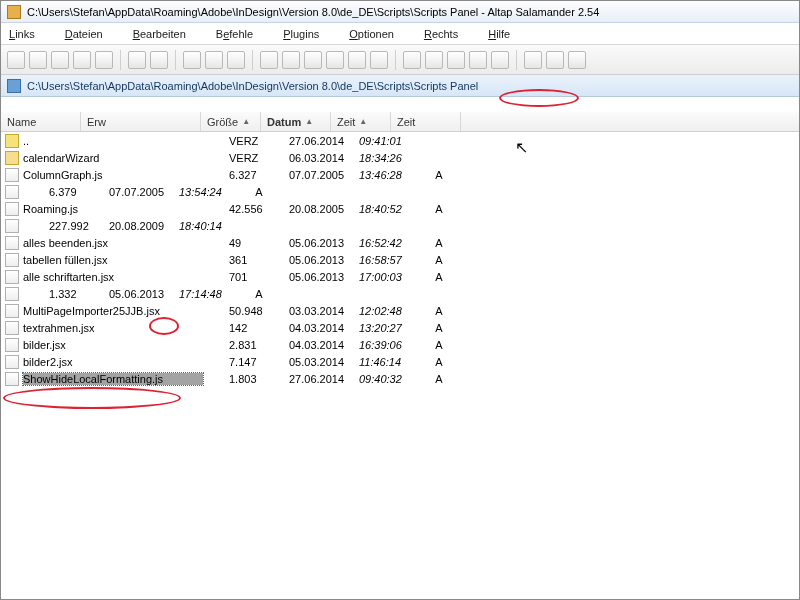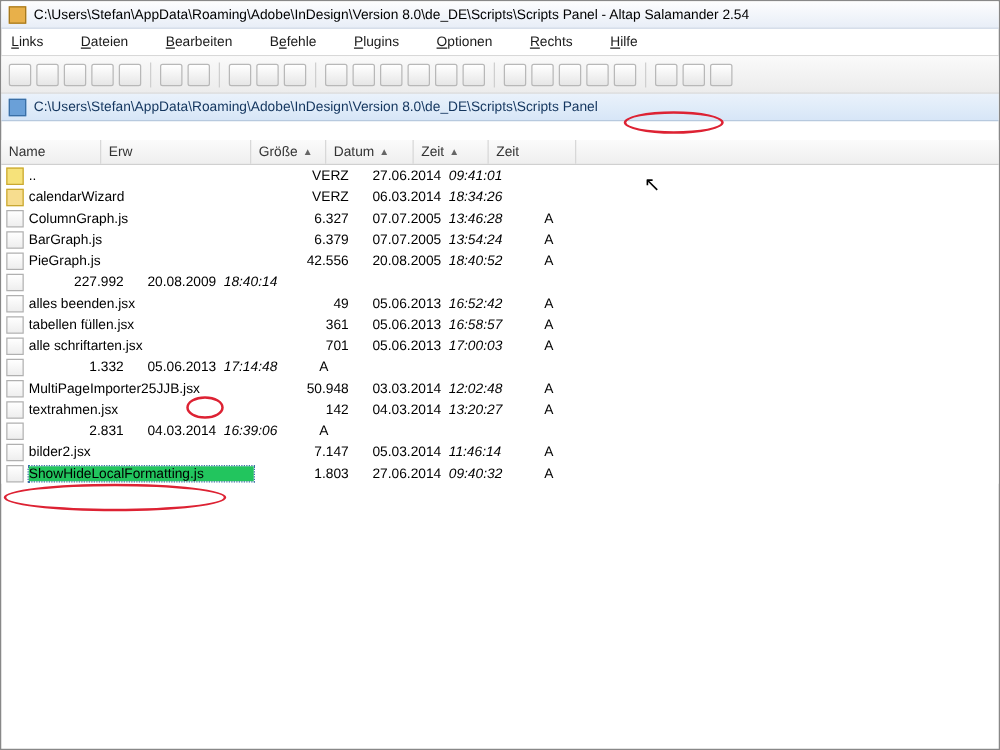--- a/index.html
+++ b/index.html
@@ -13,37 +13,37 @@
 .tbtn { width: 18px; height: 18px; background: linear-gradient(#fff,#e6e6e6); border: 1px solid #b8b8b8; border-radius: 2px; display: inline-block; }
 .tsep { width: 1px; height: 20px; background: #cfcfcf; margin: 0 3px; }
 .pathbar { height: 22px; background: linear-gradient(#eaf2fb,#d7e6f7); border-bottom: 1px solid #b7c9de; display: flex; align-items: center; padding: 0 6px; position: relative; }
 .pathbar .dicon { width: 14px; height: 14px; background: #6aa0d8; border: 1px solid #3a6fa6; margin-right: 6px; }
 .pathbar .ptext { color: #13355e; }
 .headers { height: 20px; display: flex; border-bottom: 1px solid #d0d0d0; background: linear-gradient(#fbfbfb,#efefef); margin-top: 15px; }
 .hcell { border-right: 1px solid #d8d8d8; padding: 3px 6px; color: #333; display: flex; align-items: center; gap: 4px; }
 .hcell.name { width: 80px; }
 .hcell.erw { width: 120px; text-align: center; }
 .hcell.size { width: 60px; text-align: right; justify-content: flex-start; }
-.hcell.date { width: 70px; }
+.hcell.date { width: 70px; font-weight: bold; }
 .hcell.time { width: 60px; }
 .hcell.attr { width: 70px; }
 .sortarr { font-size: 8px; color: #666; }
 .rows { background: #fff; }
 .row { height: 17px; display: flex; align-items: center; padding-left: 4px; }
 .row .ficon { width: 14px; height: 14px; margin-right: 4px; background: #fff; border: 1px solid #b0b0b0; display: inline-block; }
 .row .ficon.up { background: #f6e27a; border-color: #c9a832; }
 .row .ficon.fld { background: #f7dd8f; border-color: #c9a832; }
 .row .ficon.js { background: linear-gradient(#fff,#eee); position: relative; }
 .row .fname { width: 180px; color: #000; white-space: nowrap; overflow: hidden; }
 .row .erw { width: 26px; }
-.row .size { width: 50px; text-align: right; color: #000; }
-.row .date { width: 74px; text-align: right; padding-left: 10px; color: #000; }
+.row .size { width: 50px; color: #000; }
+.row .date { width: 74px; text-align: left; padding-left: 10px; color: #000; }
 .row .time { width: 56px; text-align: left; padding-left: 6px; color: #000; font-style: italic; }
 .row .attr { width: 60px; text-align: center; color: #000; }
-.row.sel .fname { background: #22c55e; outline: 1px dotted #3a6fa6; }
+.row.sel .fname { background: #a3a3a3; outline: 1px dotted #3a6fa6; }
 .circle { position: absolute; border: 2px solid #d23; border-radius: 50%; pointer-events: none; }
 .cursor { position: absolute; left: 514px; top: 137px; font-size: 16px; color: #000; pointer-events: none; }
 </style>
 </head>
 <body>
 
 <div class="titlebar">
   <span class="icon"></span>
   <span>C:\Users\Stefan\AppData\Roaming\Adobe\InDesign\Version 8.0\de_DE\Scripts\Scripts Panel - Altap Salamander 2.54</span>
 </div>
@@ -137,30 +137,29 @@
       <span class="ficon js"></span>
       <span class="fname">ColumnGraph.js</span>
       <span class="erw"></span>
       <span class="size">6.327</span>
       <span class="date">07.07.2005</span>
       <span class="time">13:46:28</span>
       <span class="attr">A</span>
     </div>
     <div class="row">
       <span class="ficon js"></span>
-      <span class="fname">BarGraph.js</span>
       <span class="erw"></span>
       <span class="size">6.379</span>
       <span class="date">07.07.2005</span>
       <span class="time">13:54:24</span>
       <span class="attr">A</span>
     </div>
     <div class="row">
       <span class="ficon js"></span>
-      <span class="fname">PieGraph.js</span>
+      <span class="fname">Roaming.js</span>
       <span class="erw"></span>
       <span class="size">42.556</span>
       <span class="date">20.08.2005</span>
       <span class="time">18:40:52</span>
       <span class="attr">A</span>
     </div>
     <div class="row">
       <span class="ficon js"></span>
       <span class="erw"></span>
       <span class="size">227.992</span>
@@ -216,20 +215,21 @@
       <span class="ficon js"></span>
       <span class="fname">textrahmen.jsx</span>
       <span class="erw"></span>
       <span class="size">142</span>
       <span class="date">04.03.2014</span>
       <span class="time">13:20:27</span>
       <span class="attr">A</span>
     </div>
     <div class="row">
       <span class="ficon js"></span>
+      <span class="fname">bilder.jsx</span>
       <span class="erw"></span>
       <span class="size">2.831</span>
       <span class="date">04.03.2014</span>
       <span class="time">16:39:06</span>
       <span class="attr">A</span>
     </div>
     <div class="row">
       <span class="ficon js"></span>
       <span class="fname">bilder2.jsx</span>
       <span class="erw"></span>

